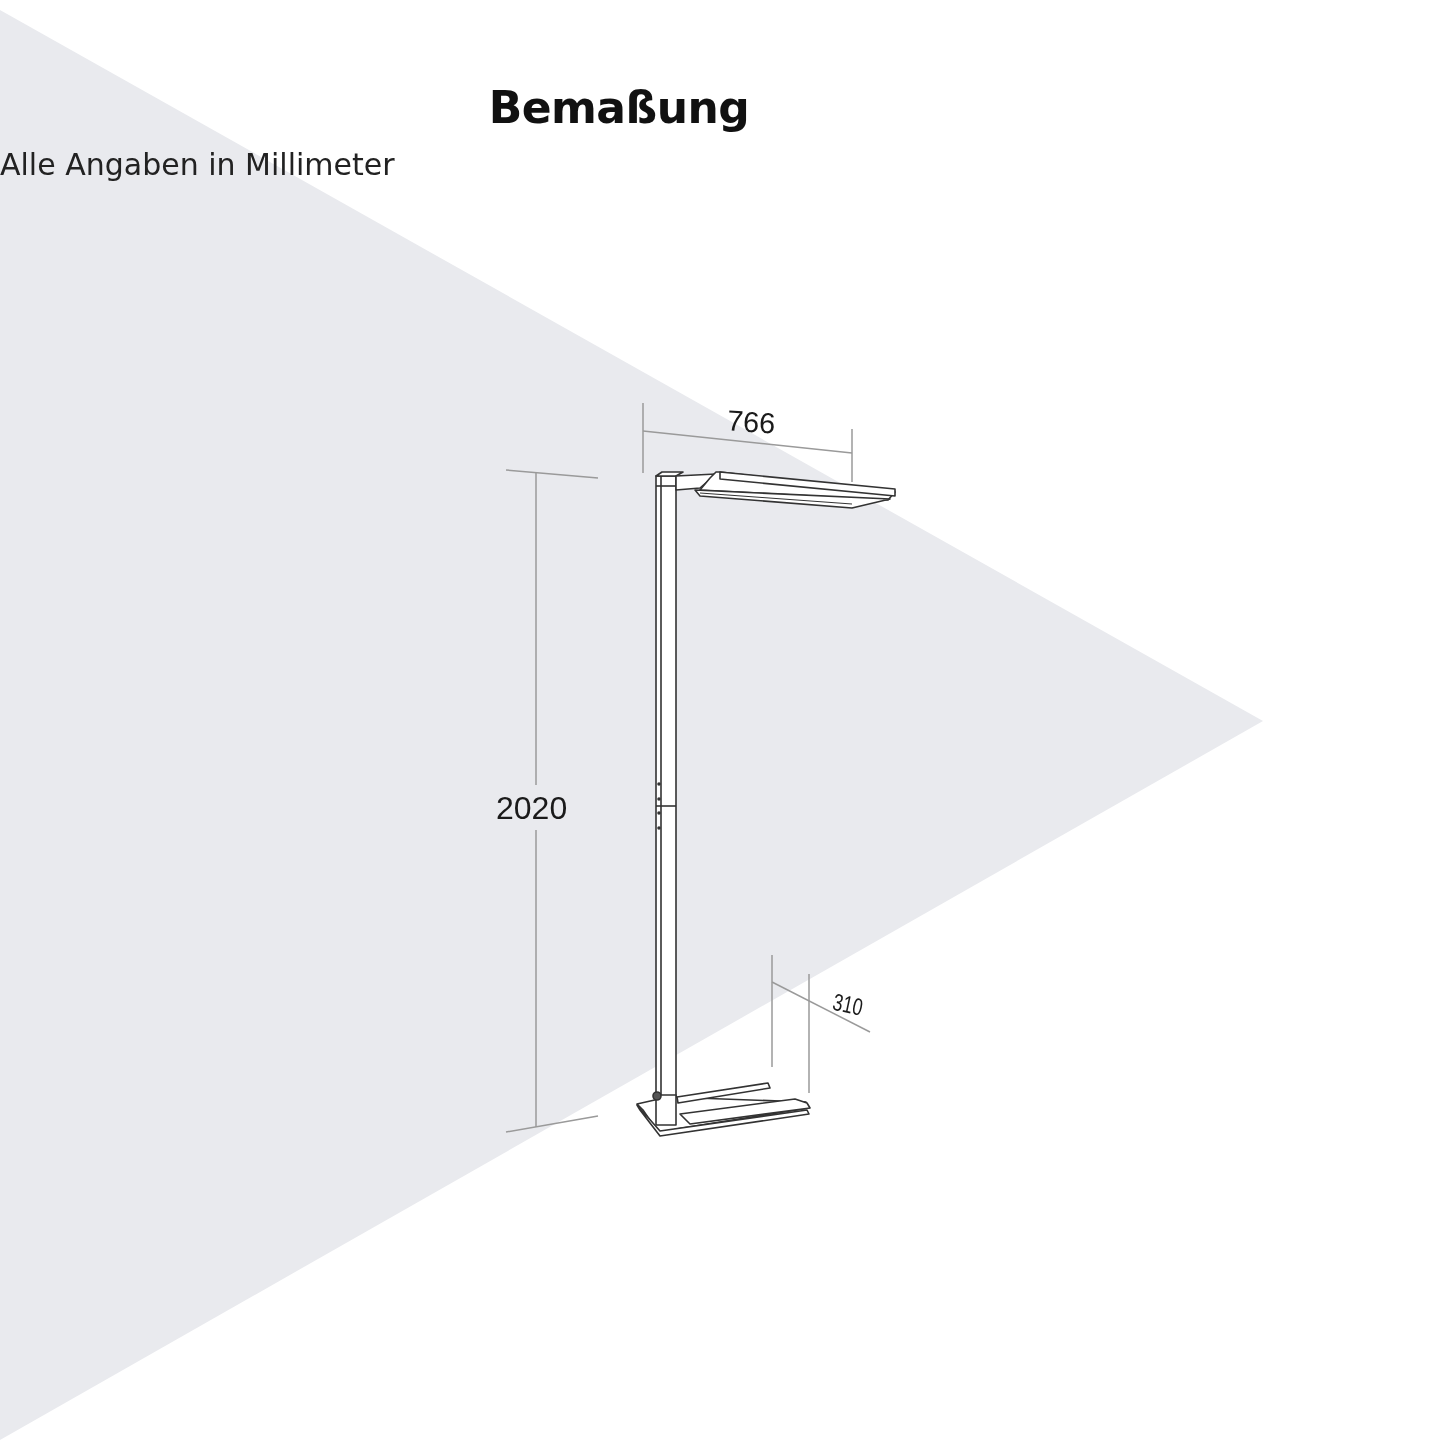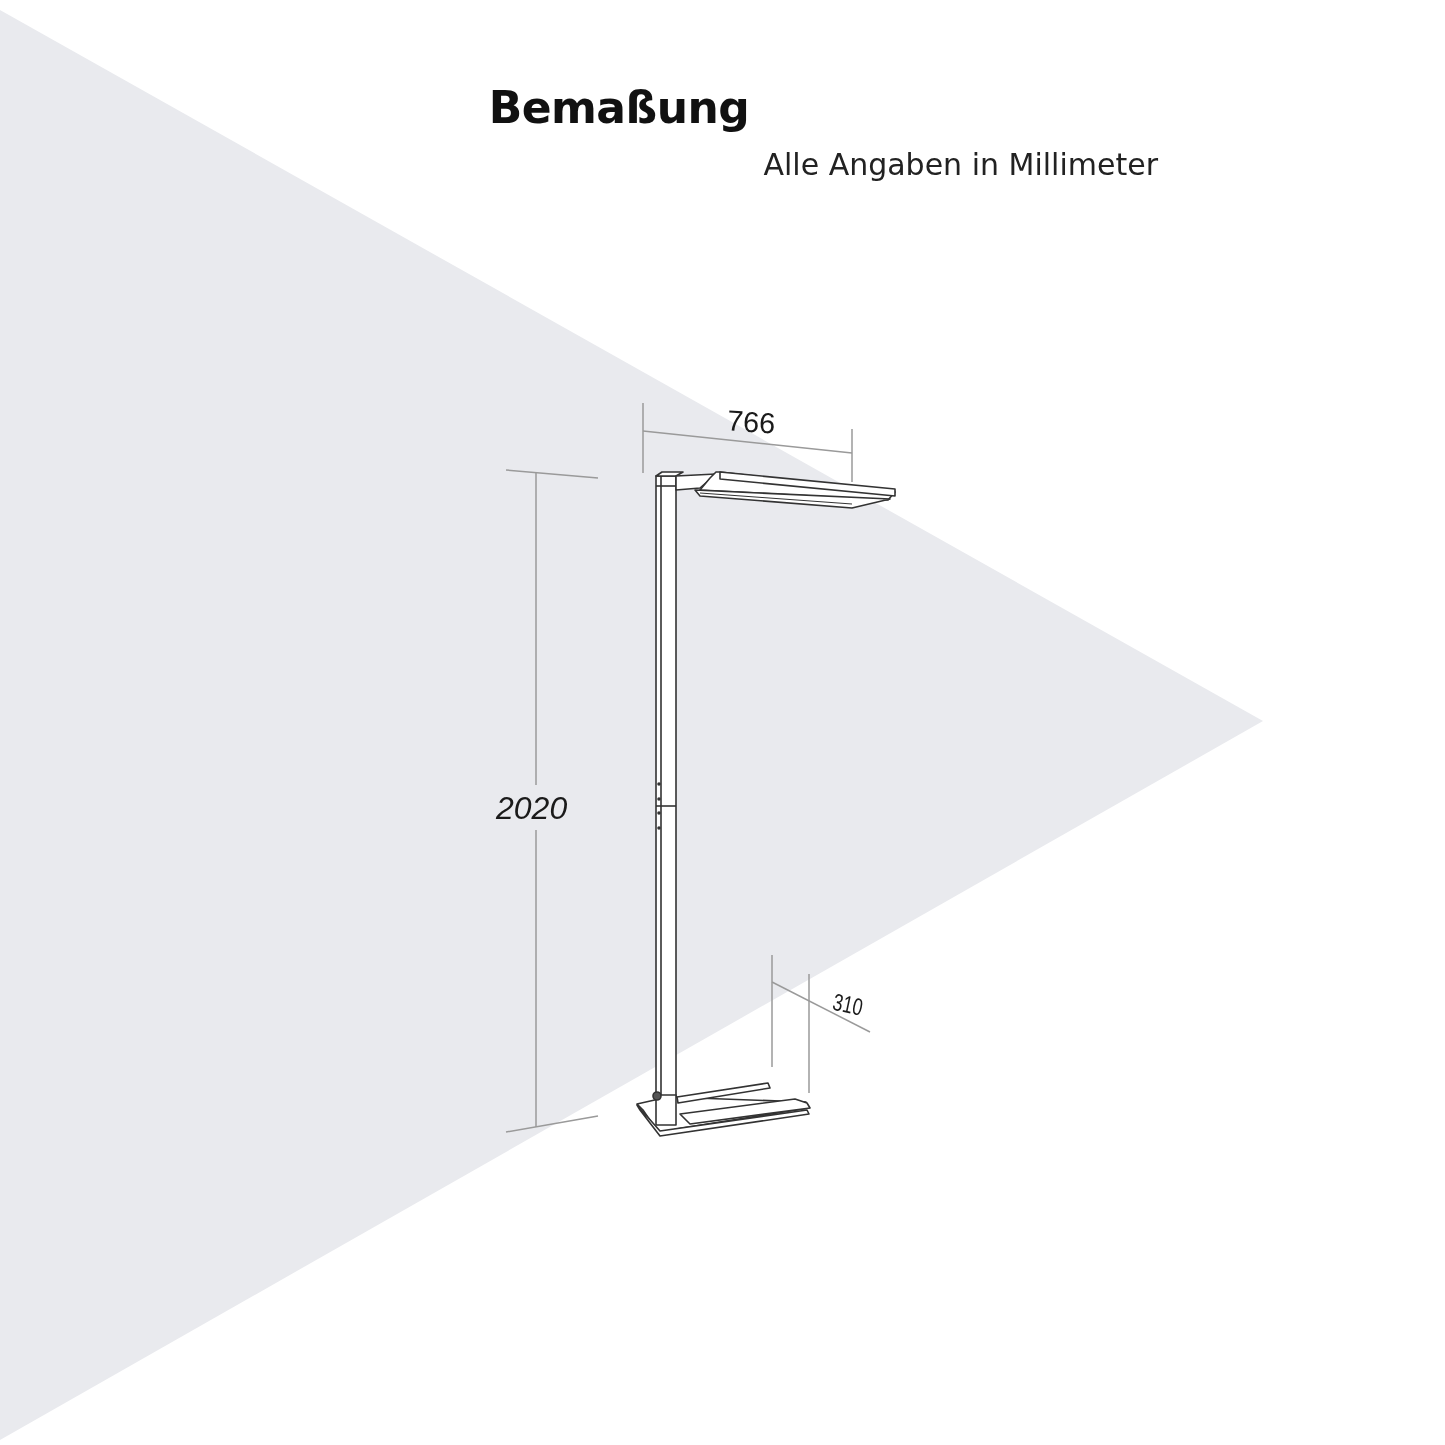--- a/index.html
+++ b/index.html
@@ -1,25 +1,25 @@
 <!DOCTYPE html>
 <html><head>
 <meta charset="utf-8">
 <style>
   html, body { margin: 0; padding: 0; background: #ffffff; }
   body { width: 1445px; height: 1445px; position: relative; overflow: hidden;
          font-family: "DejaVu Sans", "Liberation Sans", sans-serif; }
   .bg { position: absolute; left: 0; top: 0; width: 1445px; height: 1445px; }
   .title { position: absolute; top: 82px; left: 0; width: 1238px; text-align: center;
            font-size: 44px; font-weight: bold; color: #111111; letter-spacing: -0.5px; }
-  .subtitle { position: absolute; top: 147px; left: 0; width: 1158px; text-align: right;
+  .subtitle { position: absolute; top: 147px; left: 0; width: 1158px; text-align: left;
               font-size: 30px; font-weight: normal; color: #222222; }
   .dim { position: absolute; font-family: "Liberation Sans", sans-serif; color: #1a1a1a; }
   .dim-width { left: 727px; top: 406px; font-size: 29px; transform: rotate(4deg); }
-  .dim-height { left: 496px; top: 790px; font-size: 32px; font-style: italic; }
+  .dim-height { left: 496px; top: 790px; font-size: 32px; }
   .dim-depth { left: 836px; top: 988px; font-size: 24px; transform: rotate(12deg) scaleX(0.75); transform-origin: left top; }
 </style>
 </head>
 <body>
 
 <svg class="bg" viewBox="0 0 1445 1445" xmlns="http://www.w3.org/2000/svg">
 
   <polygon points="0,10 1263,721 0,1440" fill="#e9eaee"></polygon>
 
   <g stroke="#9a9a9a" stroke-width="1.5" fill="none">

